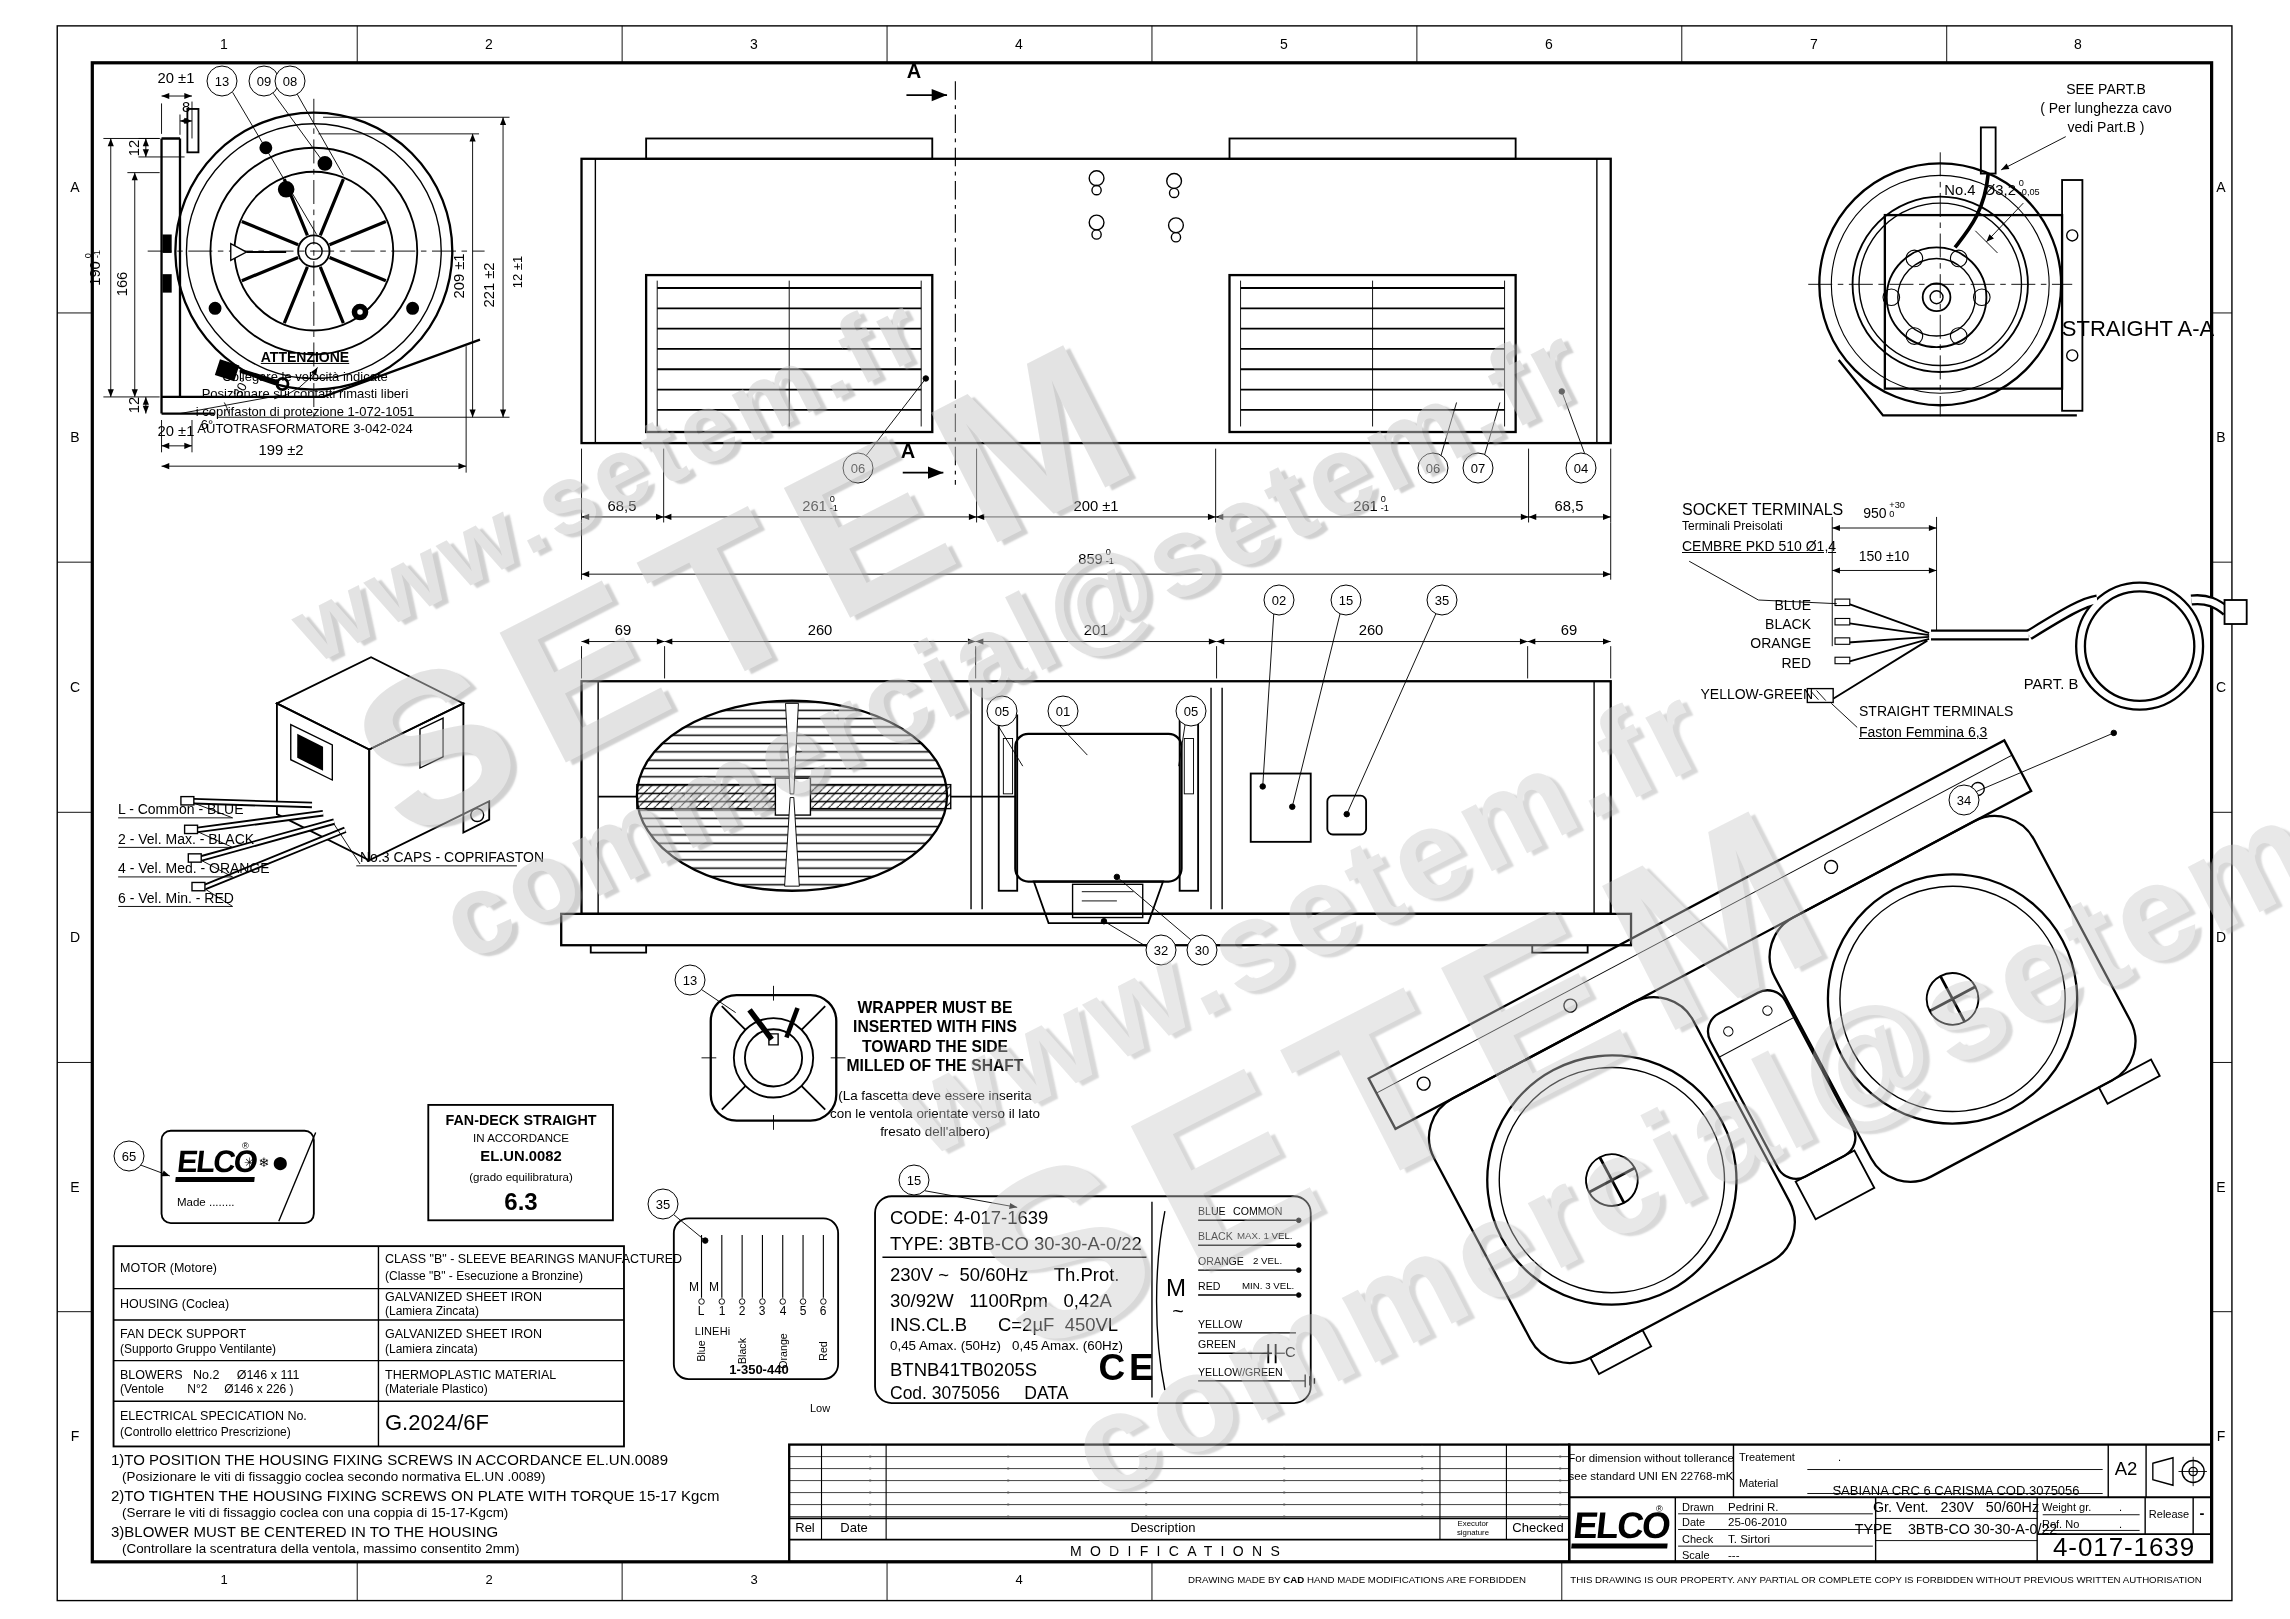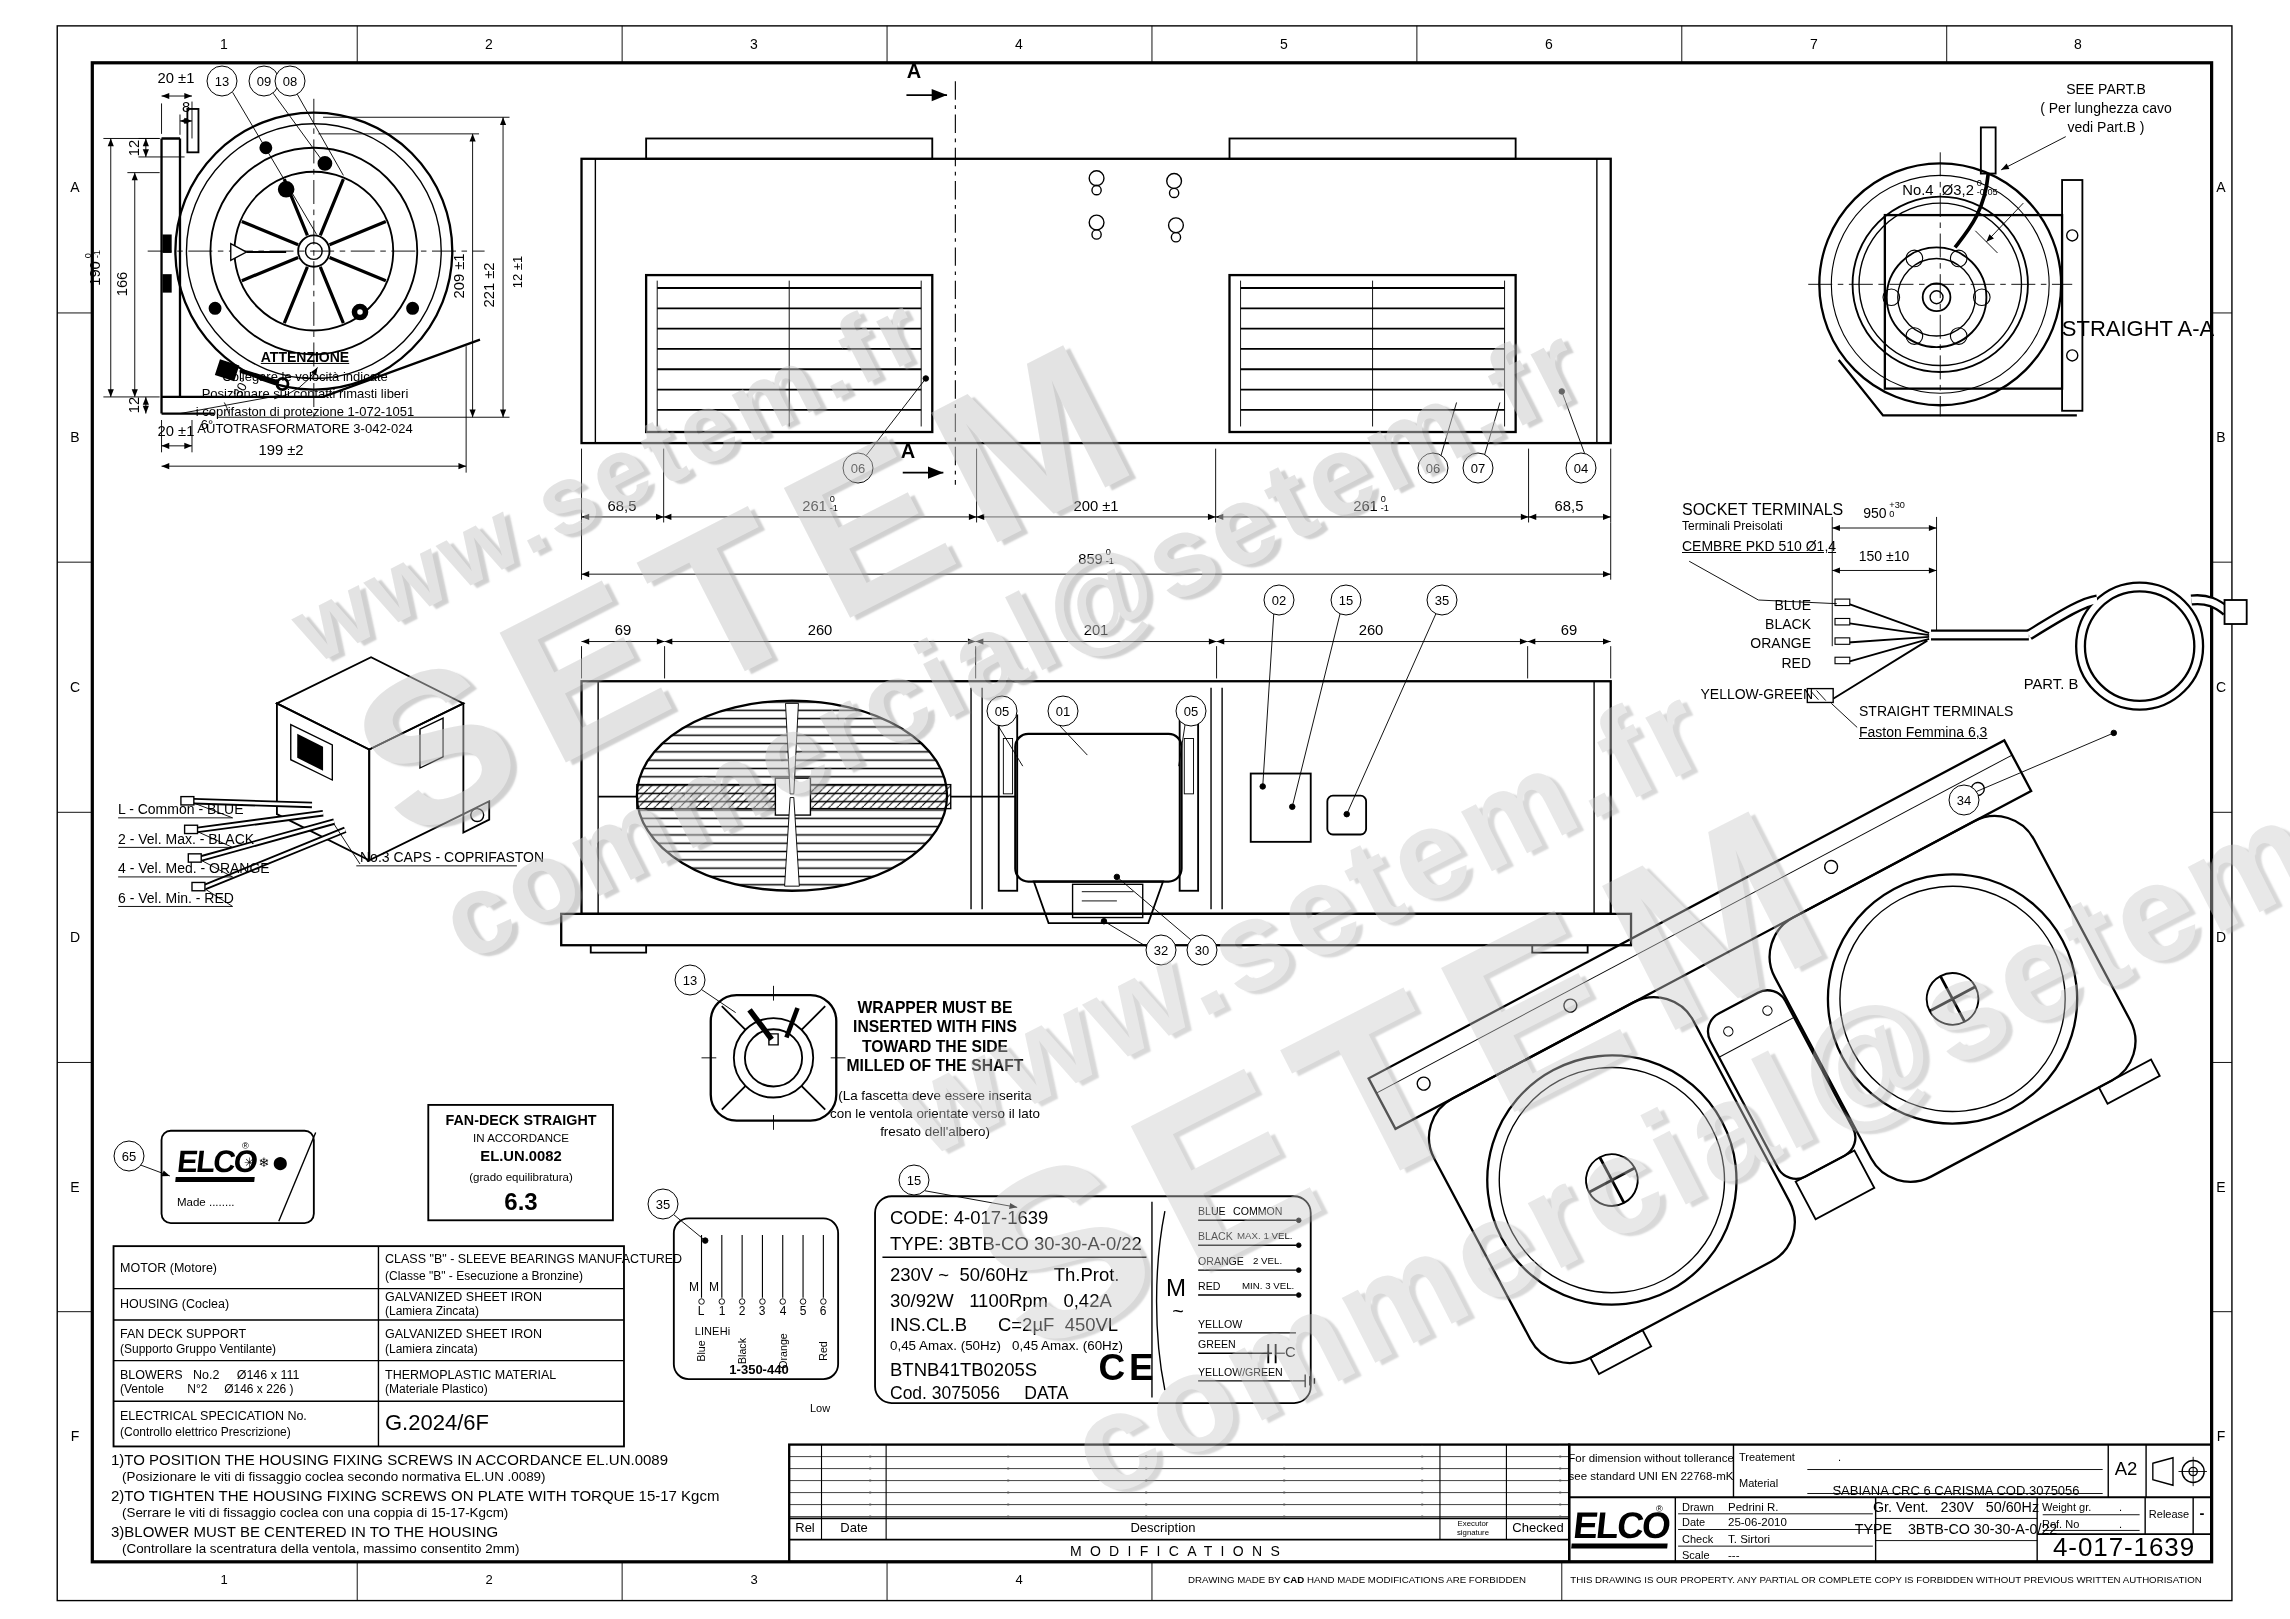--- a/index.html
+++ b/index.html
@@ -471,21 +471,21 @@
 
 <div class="t z" style="left:118px;top:801px;font-size:14px">L - Common - BLUE</div>
 <div class="t z" style="left:118px;top:831px;font-size:14px">2 - Vel. Max. - BLACK</div>
 <div class="t z" style="left:118px;top:860px;font-size:14px">4 - Vel. Med. - ORANGE</div>
 <div class="t z" style="left:118px;top:890px;font-size:14px">6 - Vel. Min. - RED</div>
 <div class="t z" style="left:360px;top:849px;font-size:14px">No.3 CAPS - COPRIFASTON</div>
 
 <div class="t c z" style="left:2106px;top:89px;font-size:14px">SEE PART.B</div>
 <div class="t c z" style="left:2106px;top:108px;font-size:14px">( Per lunghezza cavo</div>
 <div class="t c z" style="left:2106px;top:127px;font-size:14px">vedi Part.B )</div>
-<div class="t c z" style="left:1950px;top:189px;font-size:14.8px"><span>No.4  </span><span>Ø3,2</span><span class="tol"><span>0</span><span>-0,05</span></span></div>
+<div class="t c z" style="left:1992px;top:189px;font-size:14.8px"><span>No.4  </span><span>Ø3,2</span><span class="tol"><span>0</span><span>-0,05</span></span></div>
 <div class="t c z" style="left:2138px;top:329px;font-size:22px">STRAIGHT A-A</div>
 
 <div class="t z" style="left:1682px;top:501px;font-size:16px">SOCKET TERMINALS</div>
 <div class="t z" style="left:1682px;top:520px;font-size:12px">Terminali Preisolati</div>
 <div class="t u z" style="left:1682px;top:538px;font-size:14px">CEMBRE PKD 510 Ø1,4</div>
 <div class="t c z" style="left:1884px;top:511px;font-size:14px"><span>950</span><span class="tol"><span>+30</span><span>0</span></span></div>
 <div class="t c z" style="left:1884px;top:556px;font-size:14px">150 ±10</div>
 <div class="t r z" style="left:1811px;top:605px;font-size:14px">BLUE</div>
 <div class="t r z" style="left:1811px;top:624px;font-size:14px">BLACK</div>
 <div class="t r z" style="left:1811px;top:643px;font-size:14px">ORANGE</div>

